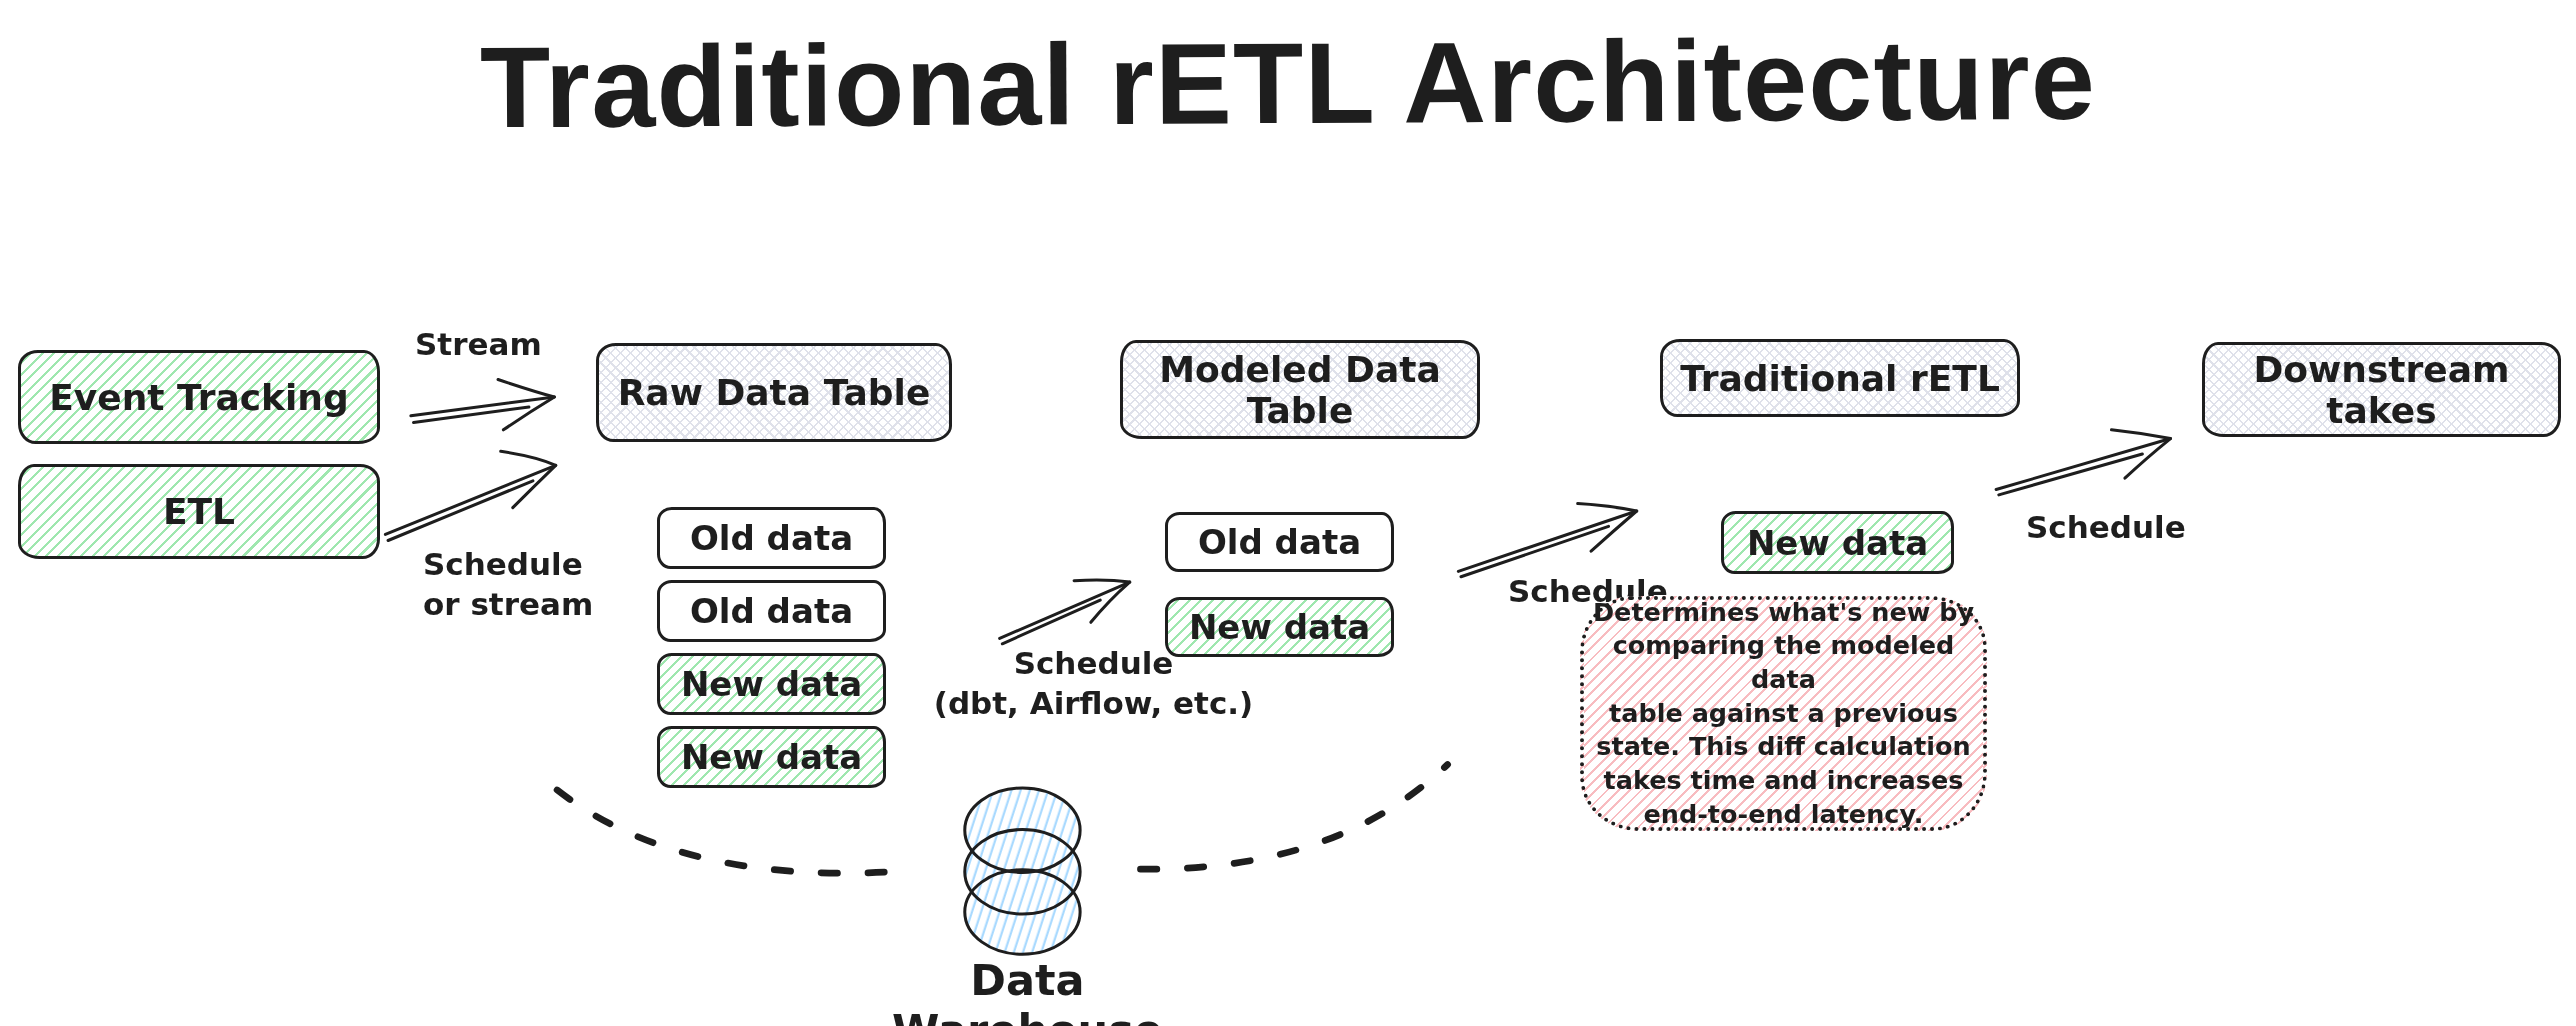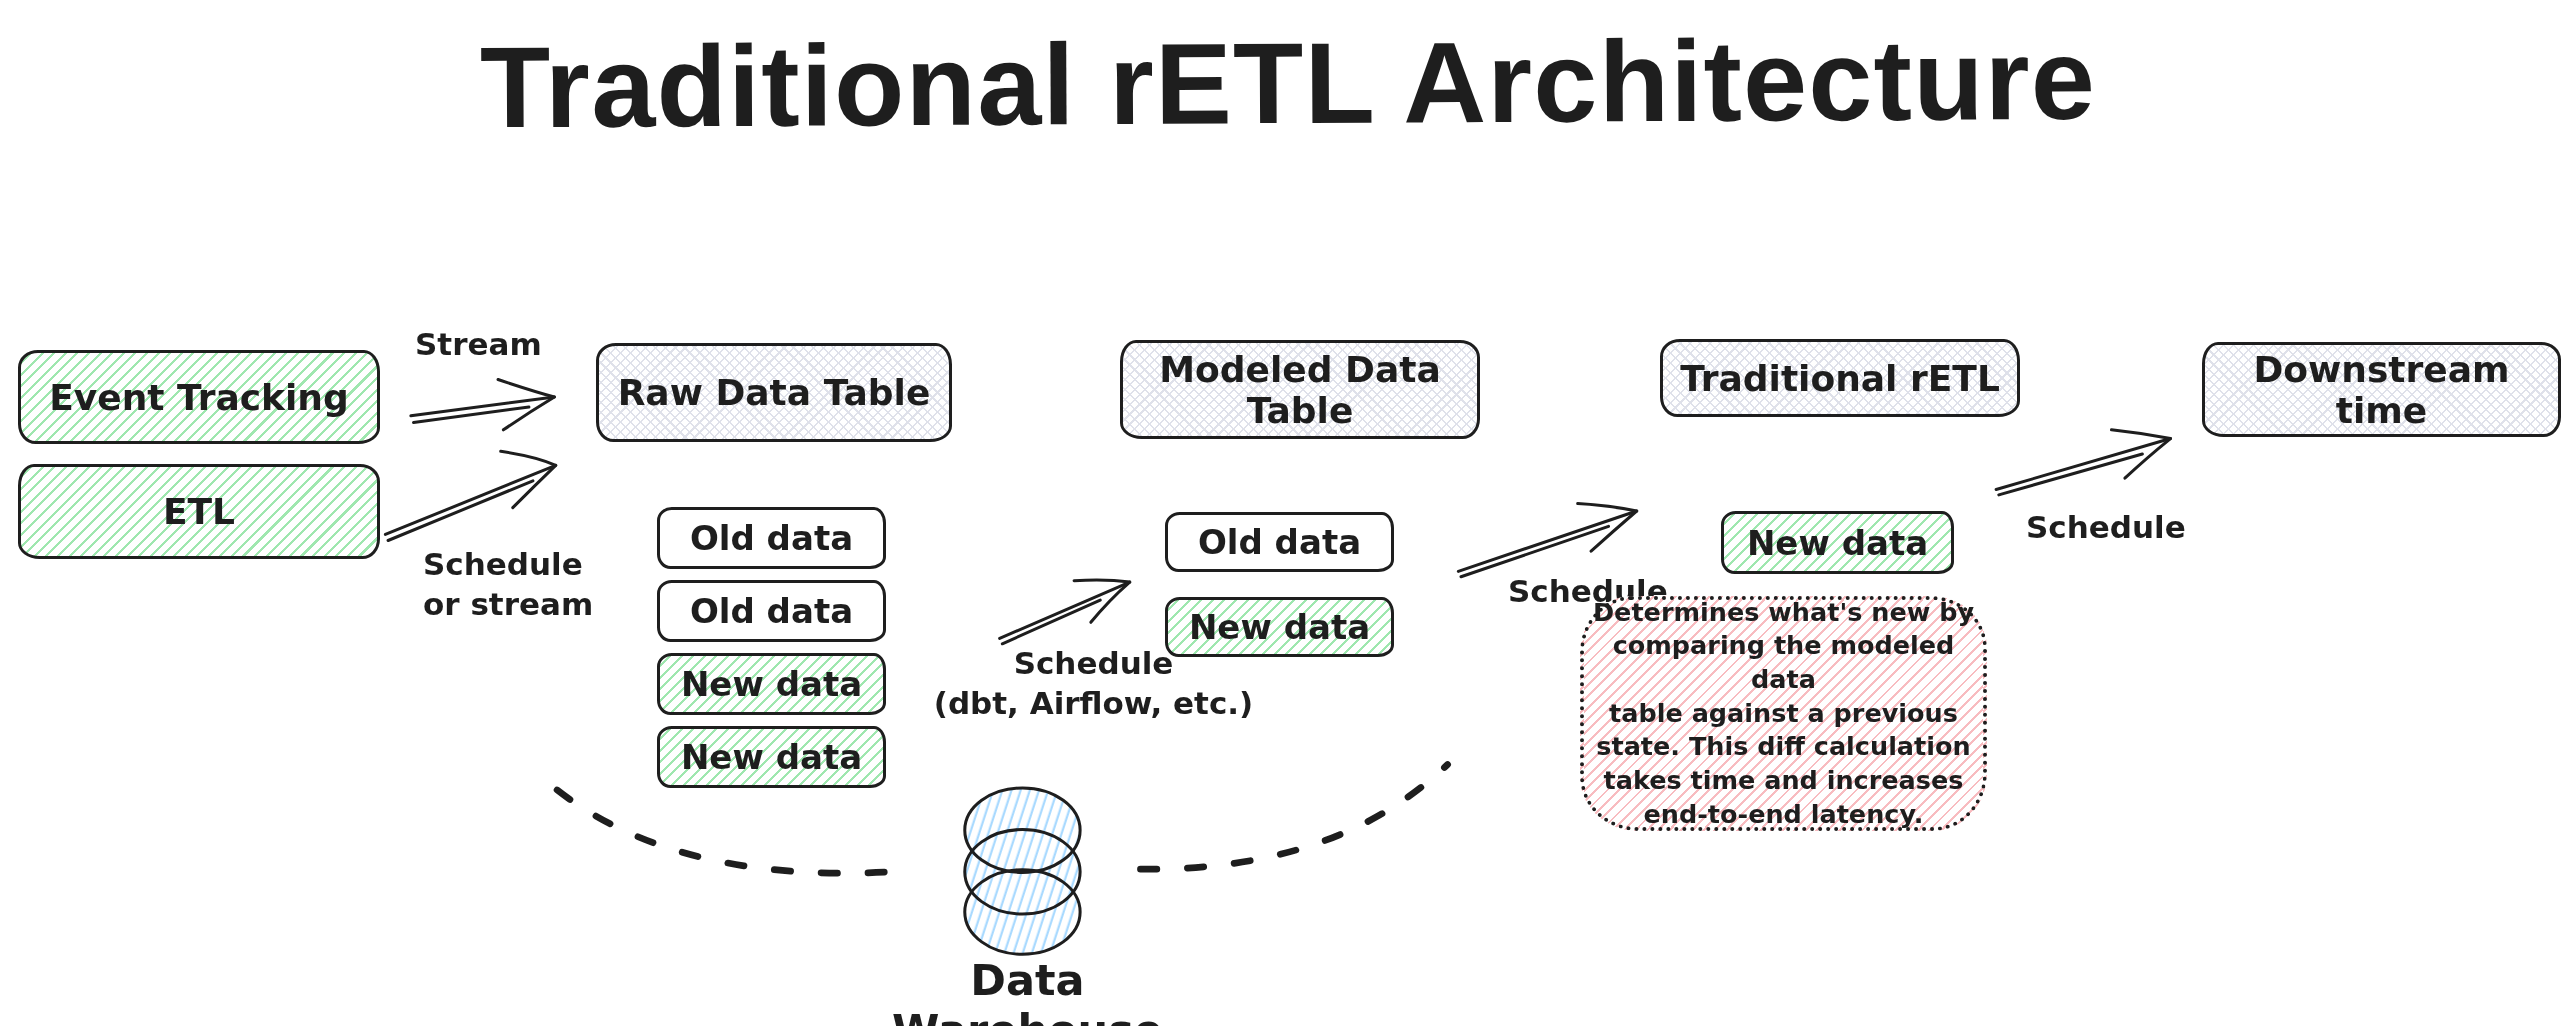--- a/index.html
+++ b/index.html
@@ -176,21 +176,21 @@
   </div>
 
   <div class="node hatch-gray big-label r1" style="left:1660px;top:339px;width:360px;height:78px;">
     <span>Traditional rETL</span>
   </div>
   <div class="node hatch-green row-label r3" style="left:1721px;top:464px;width:233px;height:63px;">
     <span>New data</span>
   </div>
 
   <div class="node hatch-gray big-label r2" style="left:2202px;top:342px;width:359px;height:95px;">
-    <span>Downstream time</span>
+    <span>Downstream takes</span>
   </div>
 
   <div class="edge-label" style="left:415px;top:325px;">Stream</div>
   <div class="edge-label" style="left:423px;top:545px;">Schedule
 or stream</div>
   <div class="edge-label" style="left:899px;top:644px;width:389px;text-align:center;">Schedule
 (dbt, Airflow, etc.)</div>
   <div class="edge-label" style="left:1508px;top:572px;">Schedule</div>
   <div class="edge-label" style="left:2026px;top:508px;">Schedule</div>
 

